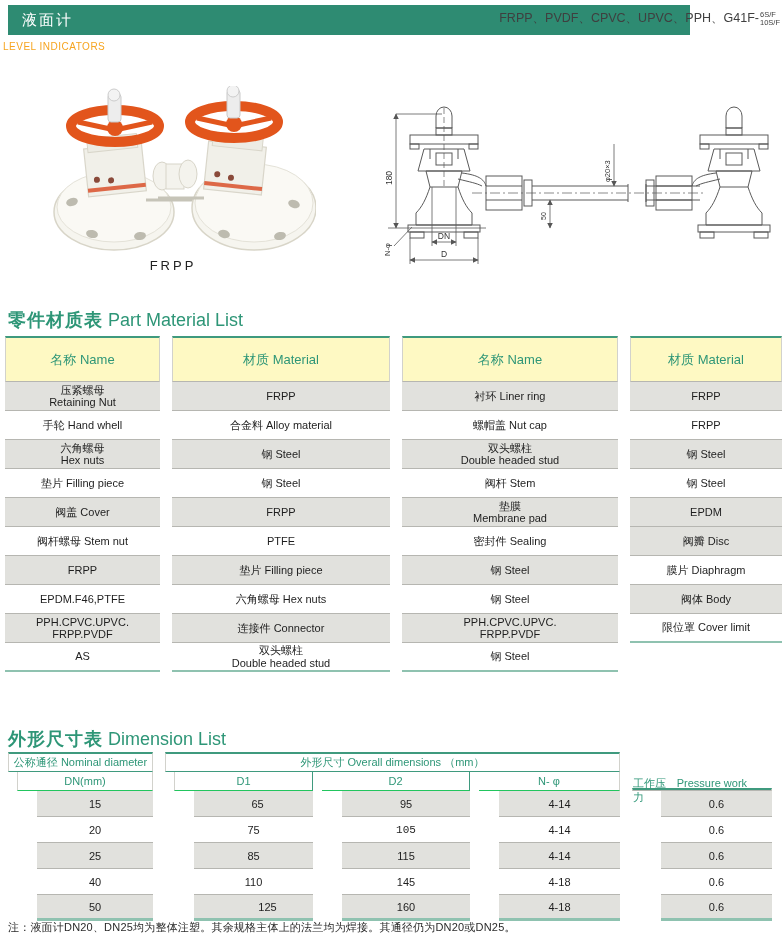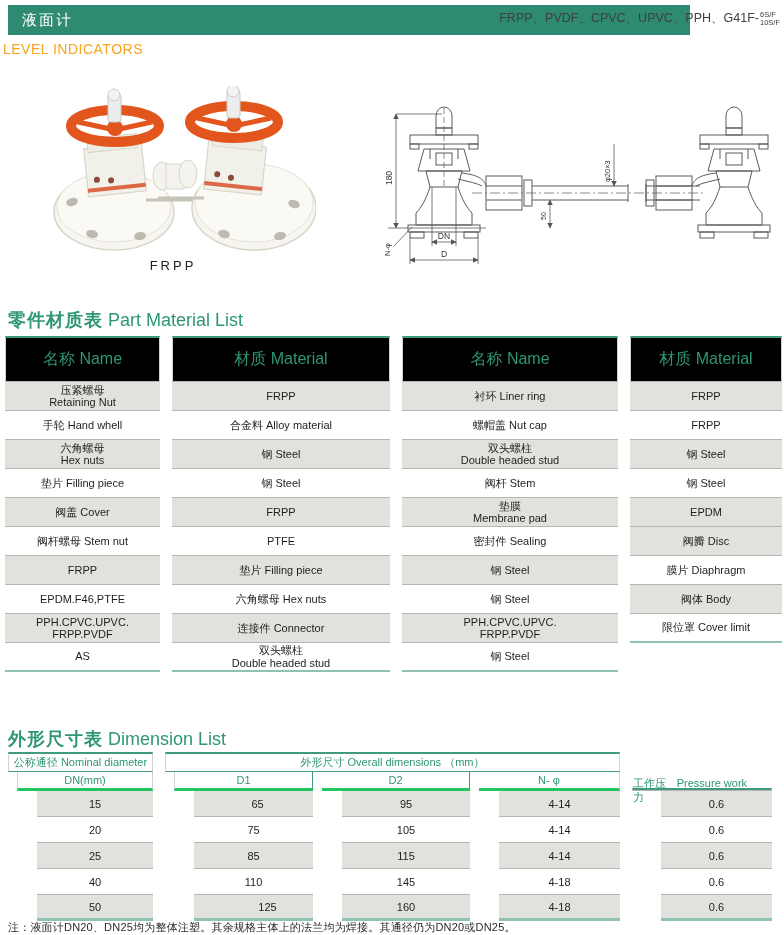--- a/index.html
+++ b/index.html
@@ -7,40 +7,40 @@
     font-family:"Liberation Sans", sans-serif; }
   .abs { position:absolute; }
   #page { position:relative; width:784px; height:935px; background:#fff; }
 
   
   #title-bar { left:8px; top:5px; width:682px; height:30px; background:#2E8B72;
     color:#fff; font-size:15px; line-height:30px; padding-left:14px; letter-spacing:2px; }
   #materials-line { right:4px; top:10px; font-size:12.5px; color:#3f3f3f; white-space:nowrap; }
   #materials-line .frac { display:inline-block; vertical-align:middle; font-size:7.5px;
     line-height:8px; color:#3f3f3f; text-align:left; margin-left:1px; }
-  #subtitle { left:3px; top:41px; font-size:14px; color:#F6A41F; letter-spacing:0.5px; }
+  #subtitle { left:3px; top:41px; font-size:10px; color:#F6A41F; letter-spacing:0.5px; }
 
   
   #photo-wrap { left:28px; top:86px; width:288px; height:168px; }
   #photo-caption { left:128px; top:258px; width:90px; text-align:center; font-size:13px;
     letter-spacing:3px; color:#222; }
   #drawing-wrap { left:382px; top:94px; width:400px; height:178px; }
   svg text { font-family:"Liberation Sans", sans-serif; }
 
   
   .section-title { font-size:18px; color:#2E9677; }
   .section-title .cn { font-weight:bold; letter-spacing:1px; }
   #pm-title { left:8px; top:308px; }
   #dim-title { left:8px; top:727px; }
 
   
   #pm-table { left:5px; top:336px; width:779px; display:grid;
     grid-template-columns:155px 218px 216px 152px; column-gap:12px;
     grid-template-rows:46px repeat(10, 29px); }
-  .pm-head { background:#000000; color:#2E9677; font-size:16px;
+  .pm-head { background:#fef9c3; color:#2E9677; font-size:13px;
     border-top:2px solid #3F9A7E; border-bottom:1px solid #B6B6B1;
     border-left:1px solid #D2D2CC; border-right:1px solid #D2D2CC;
     display:flex; align-items:center; justify-content:center; }
   .pm-cell { font-size:11px; line-height:12.5px; color:#1e1e1e; text-align:center;
     display:flex; align-items:center; justify-content:center; white-space:pre-line;
     border-bottom:1px solid #B6B6B1; background:#fff; }
   .pm-cell.alt { background:#E1E1DD; }
   .pm-cell.last { border-bottom:2px solid #8FC2B0; }
 
   
@@ -52,21 +52,21 @@
     border-left:1px solid #D2D2CC; border-right:1px solid #D2D2CC; }
   .dh-col1b { grid-column:1; grid-row:2; border-left:1px solid #D2D2CC; border-right:1px solid #D2D2CC; }
   .dh-group { grid-column:3/6; grid-row:1; border-top:2px solid #3F9A7E; border-bottom:1px solid #3F9A7E;
     border-left:1px solid #D2D2CC; border-right:1px solid #D2D2CC; }
   .dh-d1 { grid-column:3; grid-row:2; border-left:1px solid #D2D2CC; border-right:1px solid #3F9A7E; }
   .dh-d2 { grid-column:4; grid-row:2; border-right:1px solid #3F9A7E; }
   .dh-nphi { grid-column:5; grid-row:2; border-right:1px solid #D2D2CC; }
   .dh-col3 { grid-column:7; grid-row:1/3; flex-direction:row; line-height:14px;
     border-top:2px solid #3F9A7E; border-left:1px solid #D2D2CC; border-right:1px solid #D2D2CC;
     border-bottom:1px solid #B6B6B1;margin-top:36px; }
-  .dh-col1b, .dh-d1, .dh-d2, .dh-nphi { border-bottom:3px solid #22c55e;margin-left:9px; }
+  .dh-col1b, .dh-d1, .dh-d2, .dh-nphi { border-bottom:1px solid #22c55e;margin-left:9px; }
   .dim-cell { font-size:11px; color:#1e1e1e; display:flex; align-items:center; justify-content:center;
     border-bottom:1px solid #B6B6B1; background:#fff;margin-left:29px; }
   .dim-cell.alt { background:#E1E1DD; }
   .dim-cell.last { border-bottom:3px solid #8FC2B0; }
   .dim-gap { background:transparent; }
 
   
   #note { left:8px; top:920px; font-size:11px; color:#2b2b2b; letter-spacing:0.2px; }
 </style>
 </head>
@@ -306,21 +306,21 @@
   <div class="dim-cell alt" style="grid-area: 3 / 1;">15</div>
       <div class="dim-gap" style="grid-area: 3 / 2;"></div>
       <div class="dim-cell alt" style="grid-area: 3 / 3; padding-left: 8px;">65</div>
       <div class="dim-cell alt" style="grid-area: 3 / 4;">95</div>
       <div class="dim-cell alt" style="grid-area: 3 / 5;">4-14</div>
       <div class="dim-gap" style="grid-area: 3 / 6;"></div>
       <div class="dim-cell alt" style="grid-area: 3 / 7;">0.6</div>
       <div class="dim-cell" style="grid-area: 4 / 1;">20</div>
       <div class="dim-gap" style="grid-area: 4 / 2;"></div>
       <div class="dim-cell" style="grid-area: 4 / 3;">75</div>
-      <div class="dim-cell" style="grid-area: 4 / 4;">105</div>
+      <div class="dim-cell" style="grid-area: 4 / 4; font-family: Liberation Mono, monospace;">105</div>
       <div class="dim-cell" style="grid-area: 4 / 5;">4-14</div>
       <div class="dim-gap" style="grid-area: 4 / 6;"></div>
       <div class="dim-cell" style="grid-area: 4 / 7;">0.6</div>
       <div class="dim-cell alt" style="grid-area: 5 / 1;">25</div>
       <div class="dim-gap" style="grid-area: 5 / 2;"></div>
       <div class="dim-cell alt" style="grid-area: 5 / 3;">85</div>
       <div class="dim-cell alt" style="grid-area: 5 / 4;">115</div>
       <div class="dim-cell alt" style="grid-area: 5 / 5;">4-14</div>
       <div class="dim-gap" style="grid-area: 5 / 6;"></div>
       <div class="dim-cell alt" style="grid-area: 5 / 7;">0.6</div>

